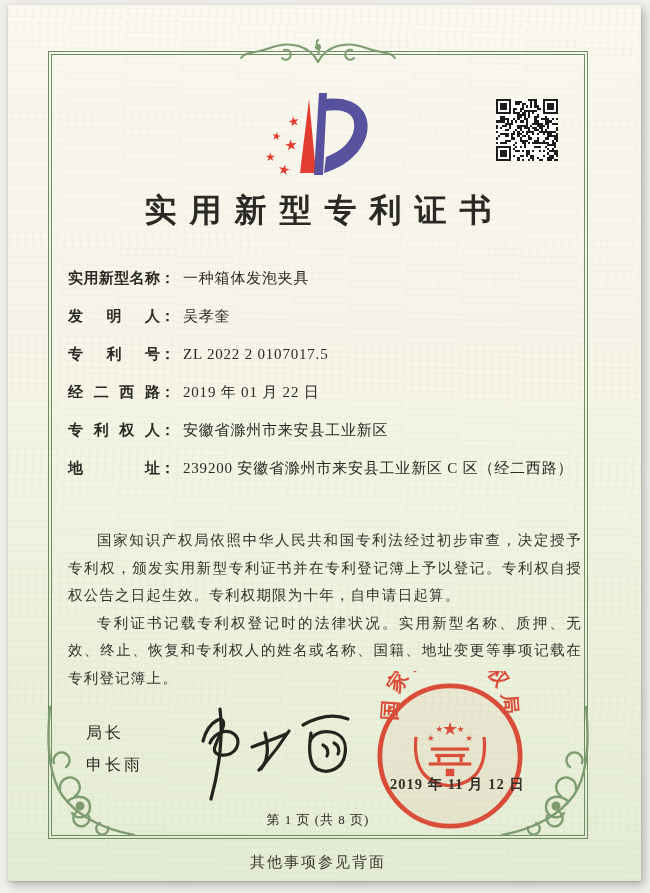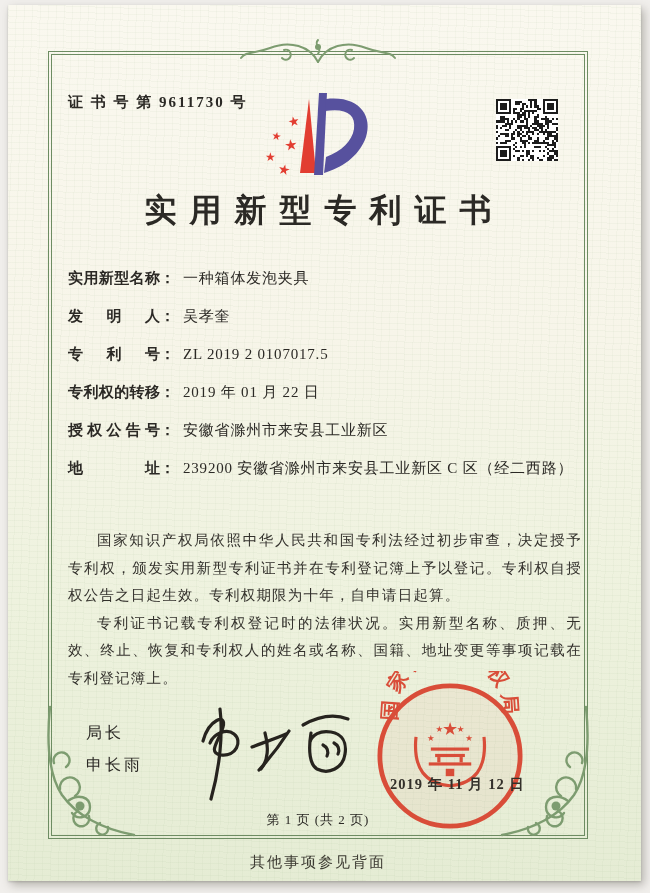--- a/index.html
+++ b/index.html
@@ -93,21 +93,20 @@
         <path d="M6,2 C2,42 6,72 18,90 C32,110 58,124 90,130"></path>
         <path d="M10,58 a8,8 0 1,1 12,4"></path>
         <path d="M16,84 a10,10 0 1,1 15,7"></path>
         <path d="M34,106 a8,8 0 1,0 11,5"></path>
         <path d="M56,118 a6,6 0 1,0 8,4"></path>
         <path d="M24,96 C34,88 46,92 46,102 C46,112 34,116 28,108"></path>
       </g>
       <circle cx="36" cy="101" r="4.5" fill="#7d9c70"></circle>
     </svg>
 
-    <div class="abs cert-no">证 书 号 第 9611730 号</div>
 
     <svg class="abs logo-box" viewBox="0 0 118 92">
       <polygon points="46,10 53,84 37,84" fill="var(--logo-red)"></polygon>
       <polygon points="56,4 64,4 60,86 51,86" fill="var(--logo-purple)"></polygon>
       <path d="M63,10 C96,6 110,27 103,48 C96,68 78,79 61,84 L63,68 C79,62 89,52 91,40 C93,25 83,19 62,22 Z" fill="var(--logo-purple)"></path>
       <g fill="var(--logo-red)" font-family="'DejaVu Sans',sans-serif">
         <text x="26" y="38" font-size="13" transform="rotate(-12 26 38)">★</text>
         <text x="8" y="50" font-size="11" transform="rotate(10 8 50)">★</text>
         <text x="22" y="62" font-size="15" transform="rotate(-8 22 62)">★</text>
         <text x="2" y="72" font-size="12">★</text>
@@ -130,27 +129,27 @@
 
     <div class="abs title">实用新型专利证书</div>
 
     <div class="abs row" style="top:302px">
       <span class="flabel">发明人</span><span class="colon">：</span><span class="fvalue">吴孝奎</span>
     </div>
     <div class="abs row" style="top:264px">
       <span class="flabel">实用新型名称</span><span class="colon">：</span><span class="fvalue">一种箱体发泡夹具</span>
     </div>
     <div class="abs row" style="top:340px">
-      <span class="flabel">专利号</span><span class="colon">：</span><span class="fvalue">ZL 2019 2 0107017.5</span>
+      <span class="flabel">专利号</span><span class="colon">：</span><span class="fvalue">ZL 2022 2 0107017.5</span>
     </div>
     <div class="abs row" style="top:378px">
-      <span class="flabel">专利权的转移</span><span class="colon">：</span><span class="fvalue">2019 年 01 月 22 日</span>
+      <span class="flabel">经二西路</span><span class="colon">：</span><span class="fvalue">2019 年 01 月 22 日</span>
     </div>
     <div class="abs row" style="top:416px">
-      <span class="flabel">授权公告号</span><span class="colon">：</span><span class="fvalue">安徽省滁州市来安县工业新区</span>
+      <span class="flabel">专利权人</span><span class="colon">：</span><span class="fvalue">安徽省滁州市来安县工业新区</span>
     </div>
     <div class="abs row" style="top:454px">
       <span class="flabel">地址</span><span class="colon">：</span><span class="fvalue">239200 安徽省滁州市来安县工业新区 C 区（经二西路）</span>
     </div>
 
 
     <div class="abs body-text">
       <p>国家知识产权局依照中华人民共和国专利法经过初步审查，决定授予专利权，颁发实用新型专利证书并在专利登记簿上予以登记。专利权自授权公告之日起生效。专利权期限为十年，自申请日起算。</p>
       <p>专利证书记载专利权登记时的法律状况。实用新型名称、质押、无效、终止、恢复和专利权人的姓名或名称、国籍、地址变更等事项记载在专利登记簿上。</p>
     </div>
@@ -191,18 +190,18 @@
         <rect x="68" y="81" width="3" height="5"></rect>
         <rect x="89" y="81" width="3" height="5"></rect>
         <rect x="60" y="86" width="40" height="3"></rect>
         <rect x="76" y="92" width="8" height="7"></rect>
         <path d="M48,62 C45,92 57,106 80,108 C103,106 115,92 112,62" fill="none" stroke="var(--seal-red)" stroke-width="3"></path>
       </g>
     </svg>
 
     <div class="abs seal-date">2019 年 11 月 12 日</div>
 
-    <div class="abs page-no">第 1 页 (共 2 页)</div>
+    <div class="abs page-no">第 1 页 (共 8 页)</div>
 
     <div class="abs back-note">其他事项参见背面</div>
 
   </div>
 </div>
 
 </body></html>

